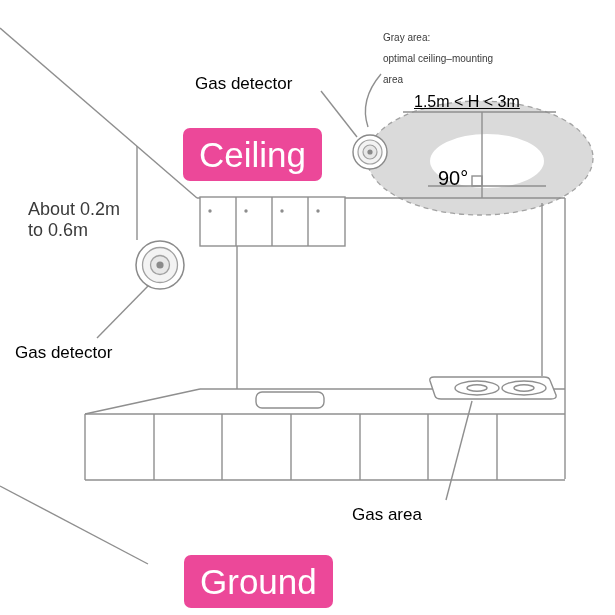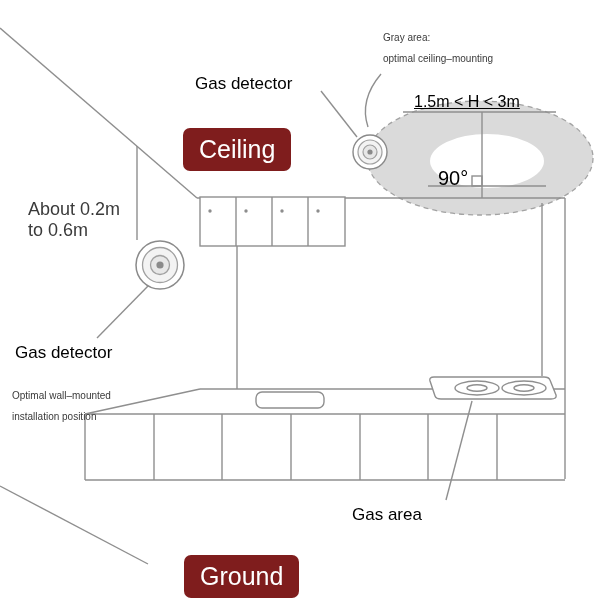--- a/index.html
+++ b/index.html
@@ -25,23 +25,23 @@
   .note {
     position: absolute;
     font-size: 10px;
     line-height: 21px;
     color: #3a3a3a;
     white-space: nowrap;
   }
   .note span { display: block; }
   .badge {
     position: absolute;
-    background: #7f1d1d;
+    background: #ec4899;
     color: #ffffff;
-    font-size: 25px;
+    font-size: 35px;
     line-height: 1;
     padding: 9px 16px;
     border-radius: 7px;
     white-space: nowrap;
   }
 </style>
 </head>
 <body>
 
 <div class="canvas">
@@ -117,37 +117,34 @@
       <circle cx="160" cy="265" r="9.5" fill="#e7e7e7" stroke="#a0a0a0" stroke-width="1.3"></circle>
       <circle cx="160" cy="265" r="3.6" fill="#8a8a8a"></circle>
     </g>
   </svg>
 
   <div class="lbl" style="left:195px; top:74px;">Gas detector</div>
 
   <div class="note" style="left:383px; top:27px;">
     <span>Gray area:</span>
     <span>optimal ceiling–mounting</span>
+    <span>area</span>
   </div>
 
   <div class="lbl" style="left:414px; top:93px; font-size:16px;text-decoration:underline;">1.5m &lt; H &lt; 3m</div>
 
   <div class="lbl" style="left:438px; top:167px; font-size:20px;">90°</div>
 
   <div class="badge" style="left:183px; top:128px;">Ceiling</div>
 
   <div class="note" style="left:28px; top:199px; font-size:18px;">
     <span>About 0.2m</span>
     <span>to 0.6m</span>
   </div>
 
   <div class="lbl" style="left:15px; top:343px;">Gas detector</div>
 
-  <div class="note" style="left:12px; top:385px;">
-    <span>Optimal wall–mounted</span>
-    <span>installation position</span>
-  </div>
 
   <div class="lbl" style="left:352px; top:505px;">Gas area</div>
 
   <div class="badge" style="left:184px; top:519px;margin-top:36px;">Ground</div>
 
 </div>
 
 </body></html>

